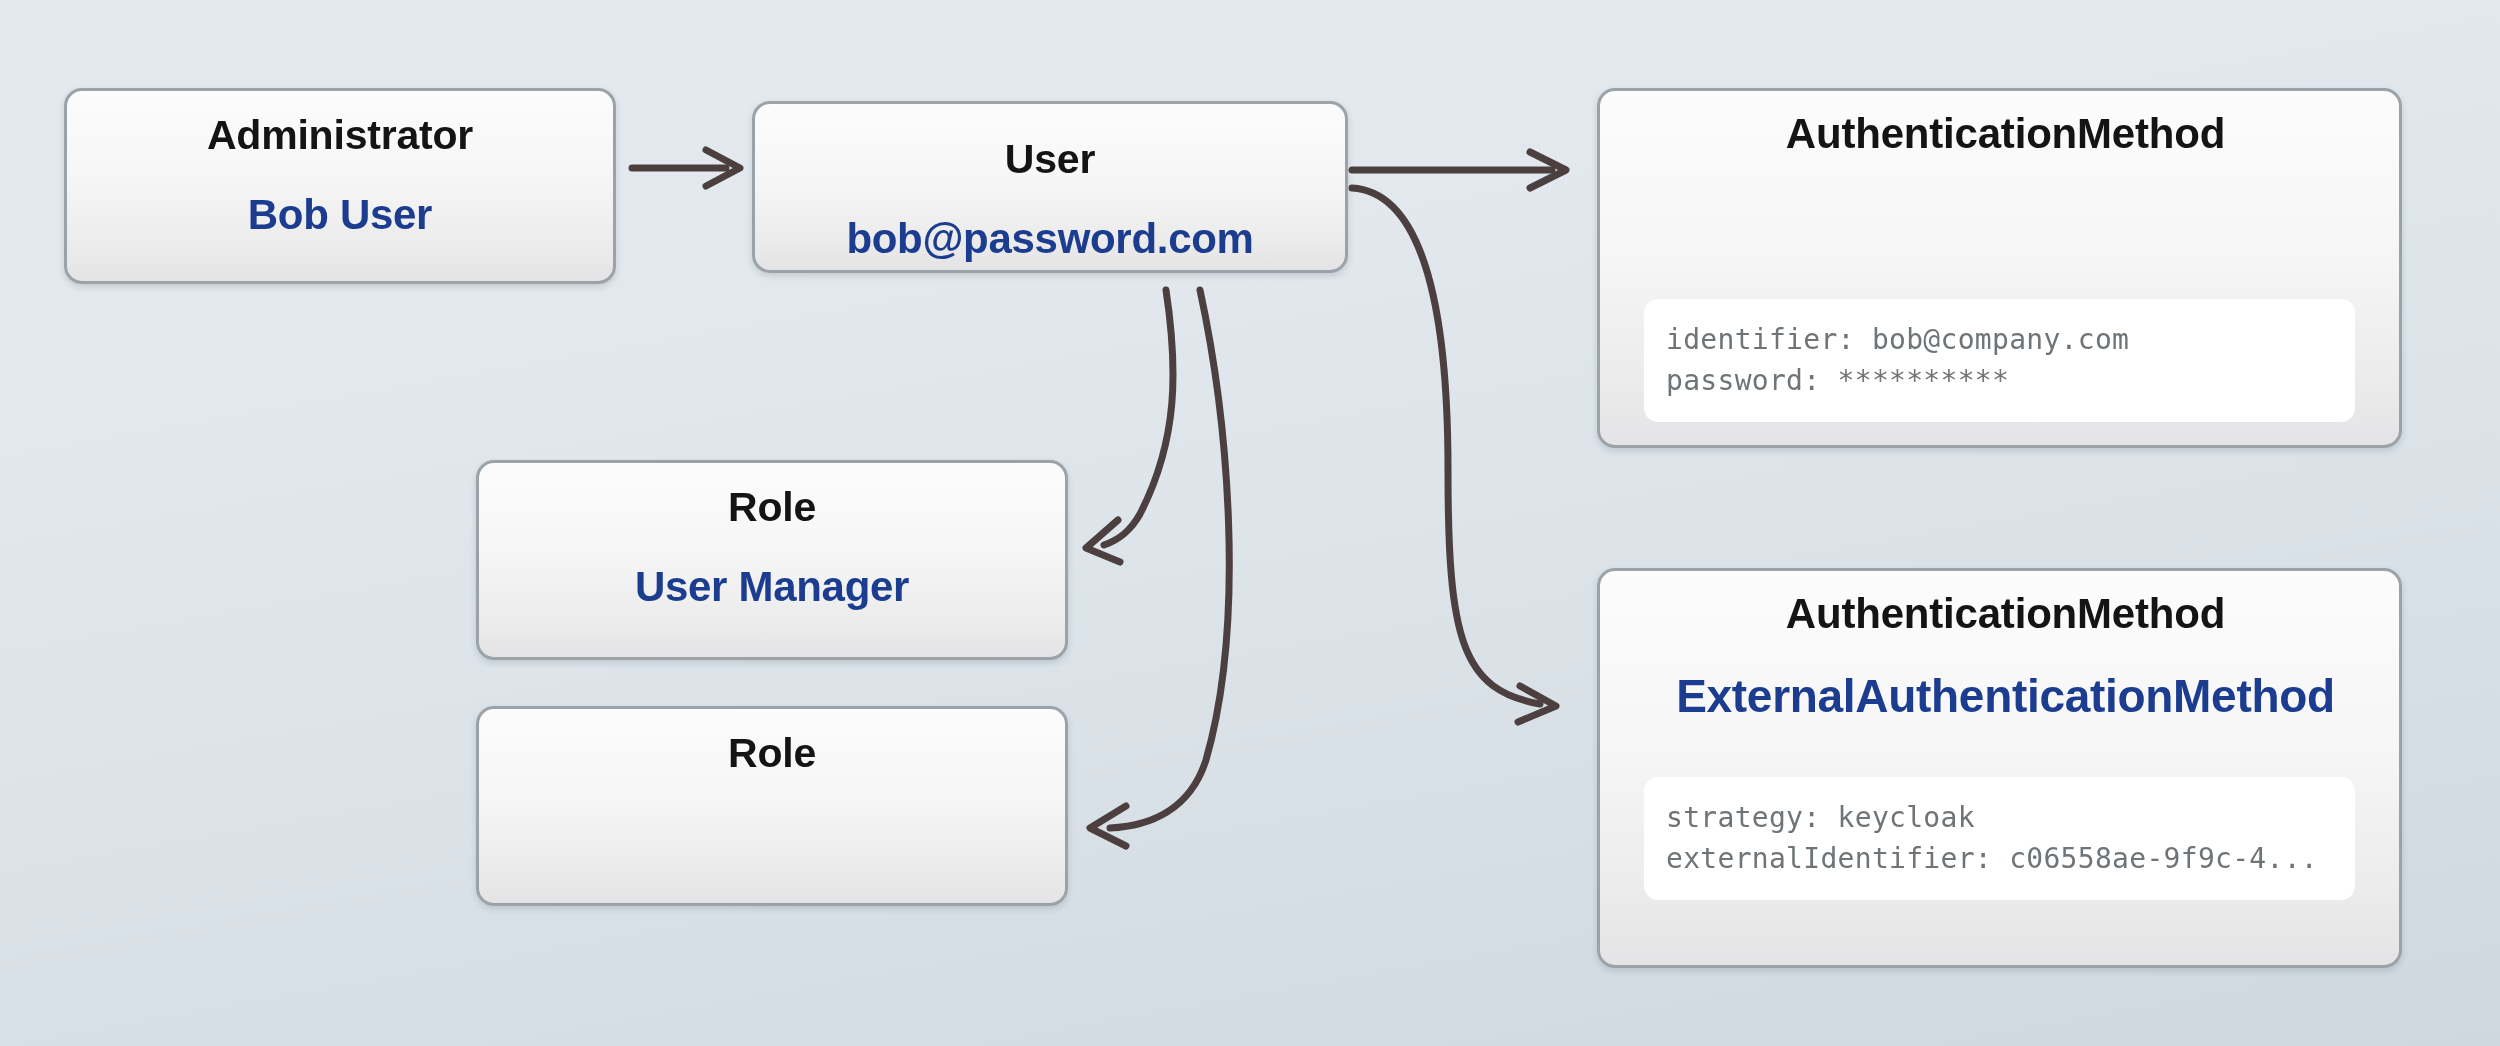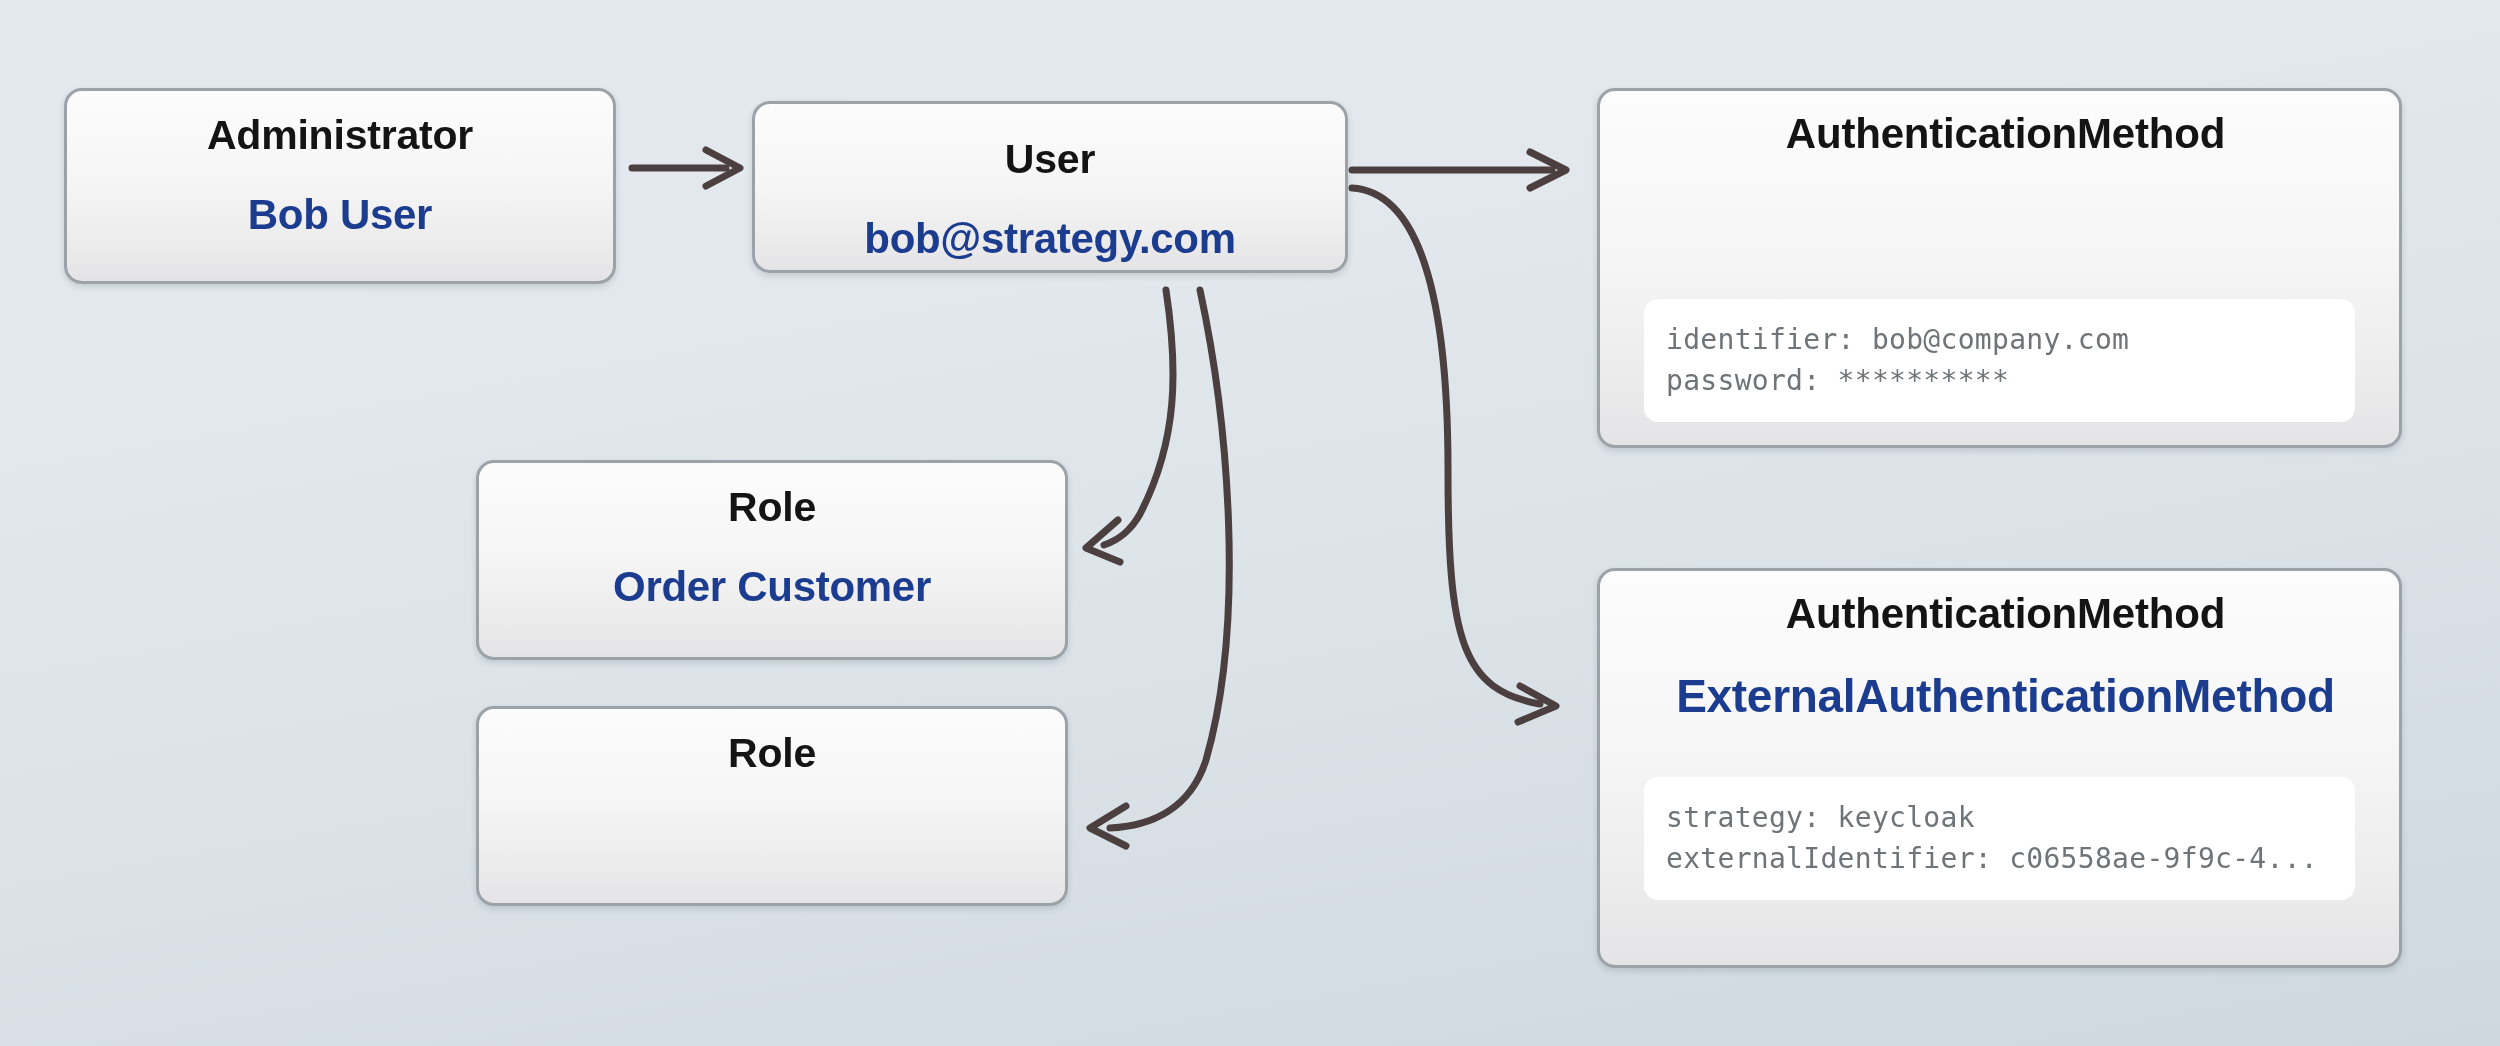--- a/index.html
+++ b/index.html
@@ -129,26 +129,26 @@
     </g>
   </svg>
 
   <div class="node small" style="left:64px; top:88px; width:552px; height:196px;">
     <div class="node-type">Administrator</div>
     <div class="node-label">Bob User</div>
   </div>
 
   <div class="node small" style="left:752px; top:101px; width:596px; height:172px;justify-content:center;">
     <div class="node-type">User</div>
-    <div class="node-label">bob@strategy.com</div>
+    <div class="node-label">bob@password.com</div>
   </div>
 
   <div class="node small" style="left:476px; top:460px; width:592px; height:200px;">
     <div class="node-type">Role</div>
-    <div class="node-label">Order Customer</div>
+    <div class="node-label">User Manager</div>
   </div>
 
   <div class="node small" style="left:476px; top:706px; width:592px; height:200px;">
     <div class="node-type">Role</div>
   </div>
 
   <div class="node large" style="left:1597px; top:88px; width:805px; height:360px;">
     <div class="node-type">AuthenticationMethod</div>
     <div class="code-block" style="top:208px;">
       <div class="code-line">identifier: bob@company.com</div>

